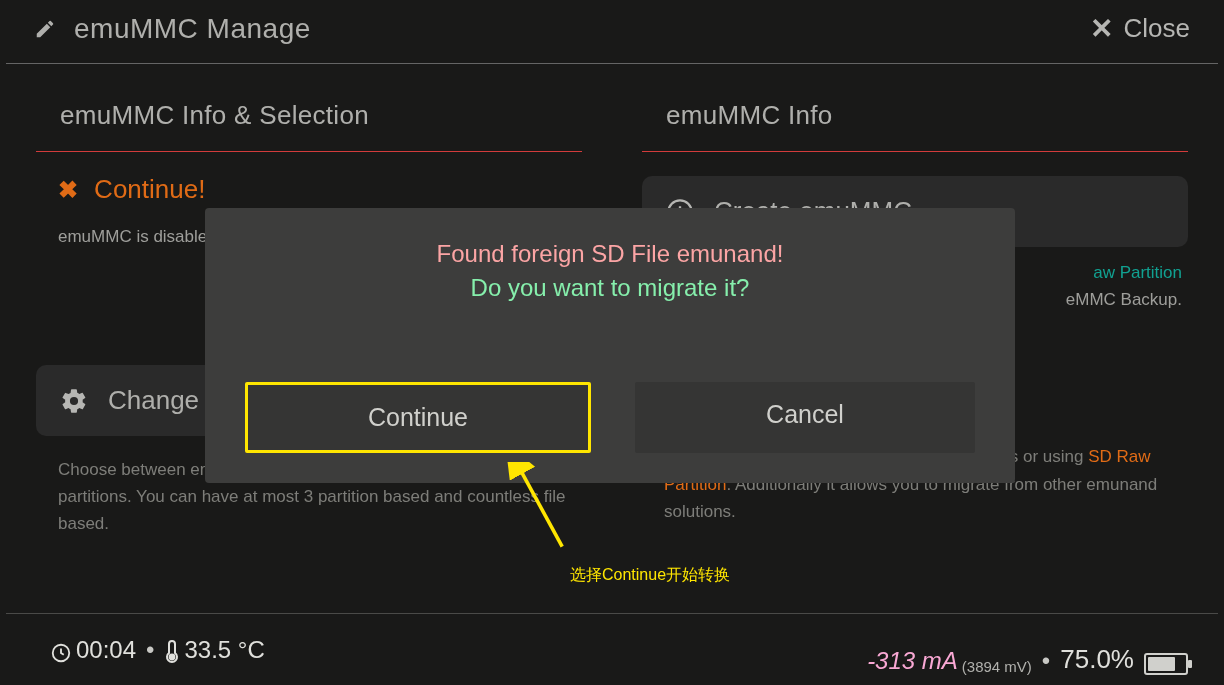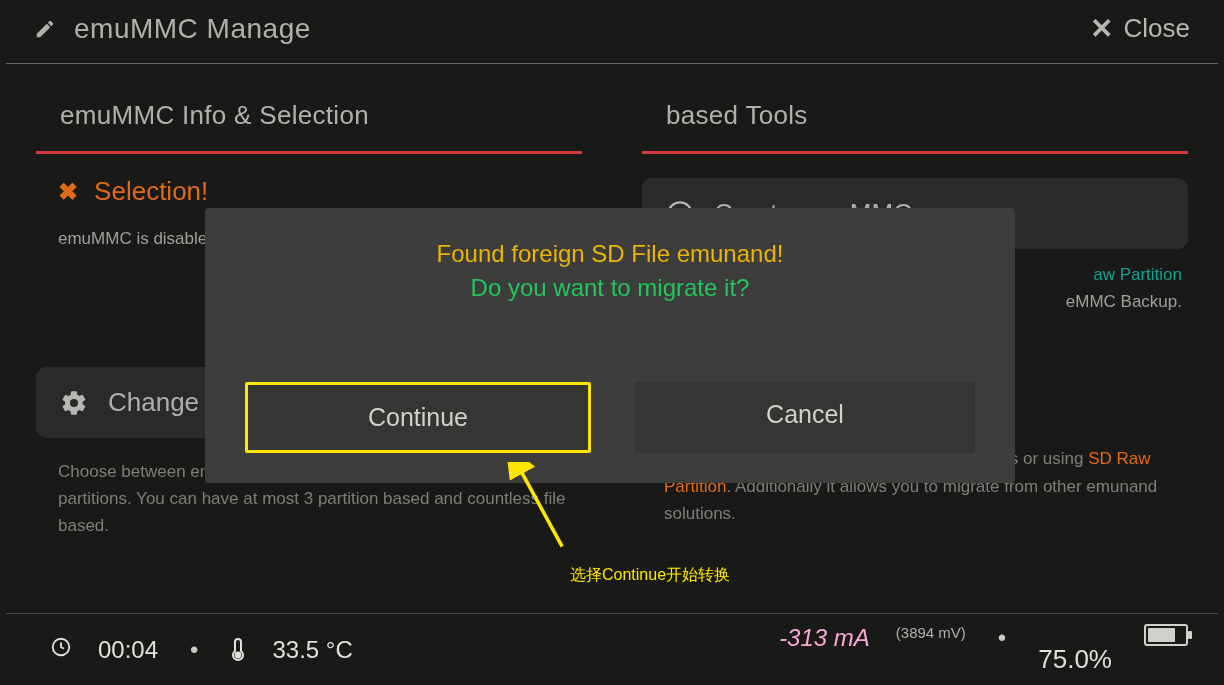--- a/index.html
+++ b/index.html
@@ -28,21 +28,21 @@
 
   .main {
     display: flex;
     padding: 20px 36px 0 36px;
     gap: 60px;
   }
   .column { flex: 1; min-width: 0; }
   .section-title {
     font-size: 26px; color: #c8c8c4; font-weight: 400;
     padding: 16px 0 20px 24px;
-    border-bottom: 3px solid #ef4444;
+    border-bottom: 1px solid #ef4444;
     letter-spacing: 0.3px;
   }
   .status-line {
     display: flex; align-items: center; gap: 16px;
     padding: 22px 0 4px 22px;
   }
   .status-x { color: #ff7a1a; font-size: 24px; font-weight: bold; }
   .status-text { color: #ff7a1a; font-size: 26px; font-weight: 400; }
   .status-sub {
     padding: 18px 0 0 22px; font-size: 17px; color: #b4b4b0;
@@ -83,22 +83,22 @@
   .dialog {
     width: 810px;
     background: #3d3d3c;
     border-radius: 4px;
     padding: 28px 0 30px 0;
     text-align: center;
     position: absolute;
     top: 208px;
     left: 205px;
   }
-  .dialog-title1 { color: #eab308; font-size: 24px; font-weight: 400; margin-top: 4px; }
-  .dialog-title2 { color: #22c55e; font-size: 24px; font-weight: 400; margin-top: 6px; }
+  .dialog-title1 { color: #fca5a5; font-size: 24px; font-weight: 400; margin-top: 4px; }
+  .dialog-title2 { color: #86efac; font-size: 24px; font-weight: 400; margin-top: 6px; }
   .dialog-buttons {
     display: flex; gap: 44px; justify-content: center; margin-top: 80px;
     padding: 0 40px;
   }
   .dlg-btn {
     flex: 1;
     max-width: 350px;
     background: #353534;
     padding: 18px 0;
     font-size: 25px; color: #d0d0cc;
@@ -126,21 +126,21 @@
 
   
   .statusbar {
     position: absolute; bottom: 0; left: 0; right: 0;
     display: flex; align-items: center; justify-content: space-between;
     padding: 10px 30px 10px 44px;
     border-top: 1px solid #4a4a48;
     margin: 0 6px;
     font-size: 24px; color: #e0e0dc;
   }
-  .sb-left, .sb-right { display: flex; align-items: flex-start; gap: 26px; }
+  .sb-left, .sb-right { display: flex; align-items: flex-end; gap: 4px; }
   .sb-dot { margin: 0 6px; color: #c8c8c4; }
   .sb-ma { color: #f9a8d4; font-size: 24px; font-style: italic; }
   .sb-mv { color: #b0b0ac; font-size: 15px; }
   .batt-icon {
     position: relative; width: 44px; height: 22px;
     border: 2px solid #d0d0cc; border-radius: 3px;
     margin-left: 6px;
   }
   .batt-icon::after {
     content: ""; position: absolute; right: -6px; top: 5px;
@@ -168,38 +168,38 @@
     <span>Close</span>
   </div>
 </div>
 
 <div class="main">
 
   <div class="column left-column">
     <div class="section-title">emuMMC Info &amp; Selection</div>
     <div class="status-line">
       <span class="status-x">✖</span>
-      <span class="status-text">Selection!</span>
+      <span class="status-text">Continue!</span>
     </div>
     <div class="status-sub">emuMMC is disabled!</div>
 
     <div class="big-btn">
       <span class="icon-inline gear-icon">
         <svg width="28" height="28" viewBox="0 0 24 24" fill="#d0d0cc">
             <path d="M19.4 13a7.5 7.5 0 0 0 .06-1 7.5 7.5 0 0 0-.06-1l2.11-1.65a.5.5 0 0 0 .12-.64l-2-3.46a.5.5 0 0 0-.61-.22l-2.49 1a7.3 7.3 0 0 0-1.73-1l-.38-2.65A.5.5 0 0 0 13.93 2h-4a.5.5 0 0 0-.49.42L9.06 5.07a7.3 7.3 0 0 0-1.73 1l-2.49-1a.5.5 0 0 0-.61.22l-2 3.46a.5.5 0 0 0 .12.64L4.46 11a7.5 7.5 0 0 0-.06 1 7.5 7.5 0 0 0 .06 1l-2.11 1.65a.5.5 0 0 0-.12.64l2 3.46a.5.5 0 0 0 .61.22l2.49-1a7.3 7.3 0 0 0 1.73 1l.38 2.65a.5.5 0 0 0 .49.42h4a.5.5 0 0 0 .49-.42l.38-2.65a7.3 7.3 0 0 0 1.73-1l2.49 1a.5.5 0 0 0 .61-.22l2-3.46a.5.5 0 0 0-.12-.64zM12 15.5A3.5 3.5 0 1 1 15.5 12 3.5 3.5 0 0 1 12 15.5z"></path>
           </svg>
       </span>
       <span>Change emuMMC</span>
     </div>
 
     <div class="desc">Choose between emuMMC stored in SD Card files or in SD card partitions. You can have at most 3 partition based and countless file based.</div>
   </div>
 
   <div class="column right-column">
-    <div class="section-title">based Tools</div>
+    <div class="section-title">emuMMC Info</div>
 
     <div class="big-btn">
       <span class="icon-inline plus-icon">
         <svg width="28" height="28" viewBox="0 0 24 24" fill="#d0d0cc">
             <circle cx="12" cy="12" r="10" fill="none" stroke="#d0d0cc" stroke-width="2"></circle>
             <path d="M12 7v10M7 12h10" stroke="#d0d0cc" stroke-width="2"></path>
           </svg>
       </span>
       <span>Create emuMMC</span>
     </div>

